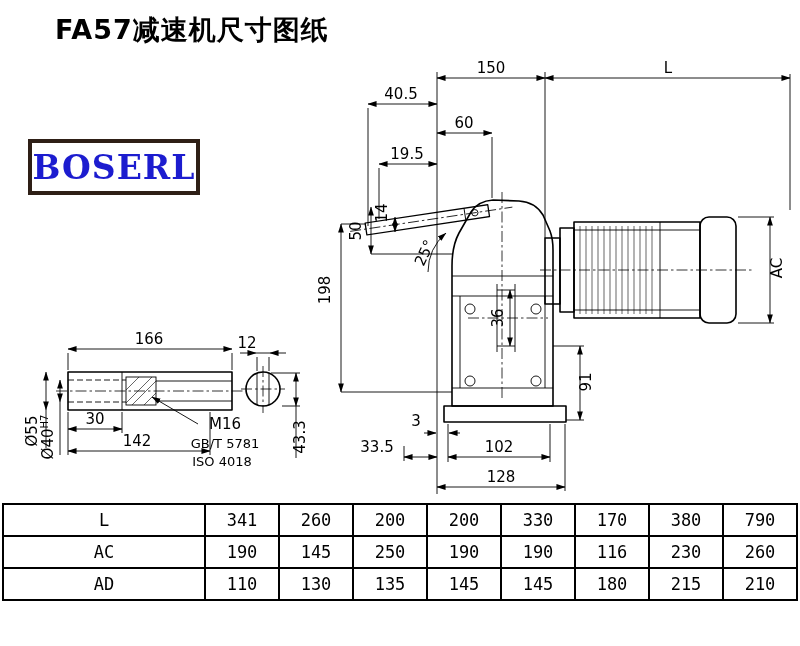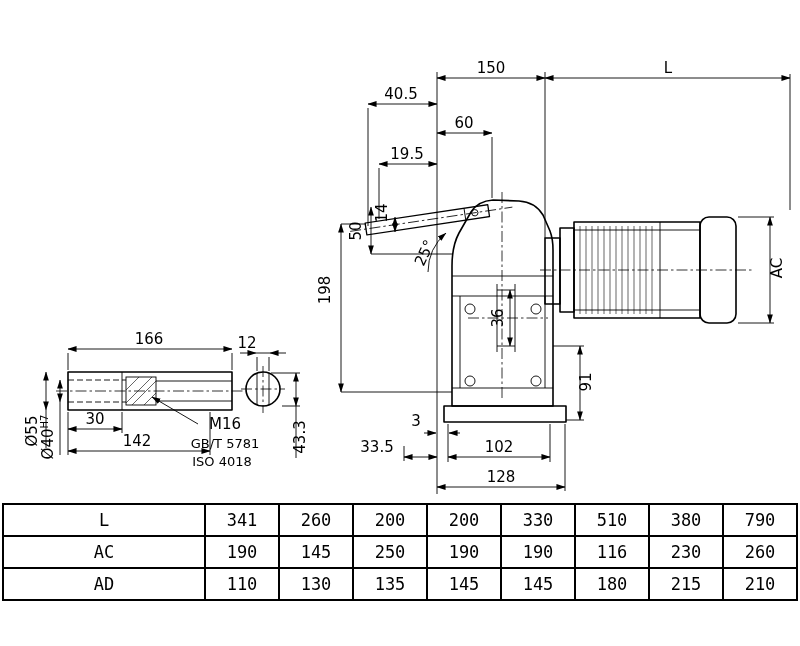--- a/index.html
+++ b/index.html
@@ -27,21 +27,25 @@
   .dim-table th.head{height:48px;}
   .dim-table th.first-head{text-align:left;padding-left:10px;}
   .dim-table .hcn,.dim-table .hen{line-height:22px;}
   .c-first{width:202px;}
 </style>
 </head>
 <body>
 
 <div id="stage">
 
-
+  <h1 class="page-title">FA57减速机尺寸图纸</h1>
+
+  <div class="logo-box">
+    <span class="logo-text">BOSERL</span>
+  </div>
 
   <svg width="800" height="502" viewBox="0 0 800 502">
     <defs>
       <marker id="arr" viewBox="0 0 10 10" refX="9.5" refY="5" markerWidth="10" markerHeight="10" orient="auto-start-reverse">
         <path d="M0,1.8 L10,5 L0,8.2 Z" fill="#000"></path>
       </marker>
     </defs>
 
     <g>
       <path class="out" d="M452,406 L452,266 Q452,246 459,233 L471,212 Q478,201 493,200 L519,201 Q535,202 543,215 L550,231 Q553,239 553,250 L553,406 Z"></path>
@@ -207,21 +211,21 @@
         <col>
     </colgroup>
     <tbody>
       <tr>
         <td>L</td>
         <td>341</td>
         <td>260</td>
         <td>200</td>
         <td>200</td>
         <td>330</td>
-        <td>510</td>
+        <td>170</td>
         <td>380</td>
         <td>790</td>
       </tr>
       <tr>
         <td>AC</td>
         <td>190</td>
         <td>145</td>
         <td>250</td>
         <td>190</td>
         <td>190</td>

